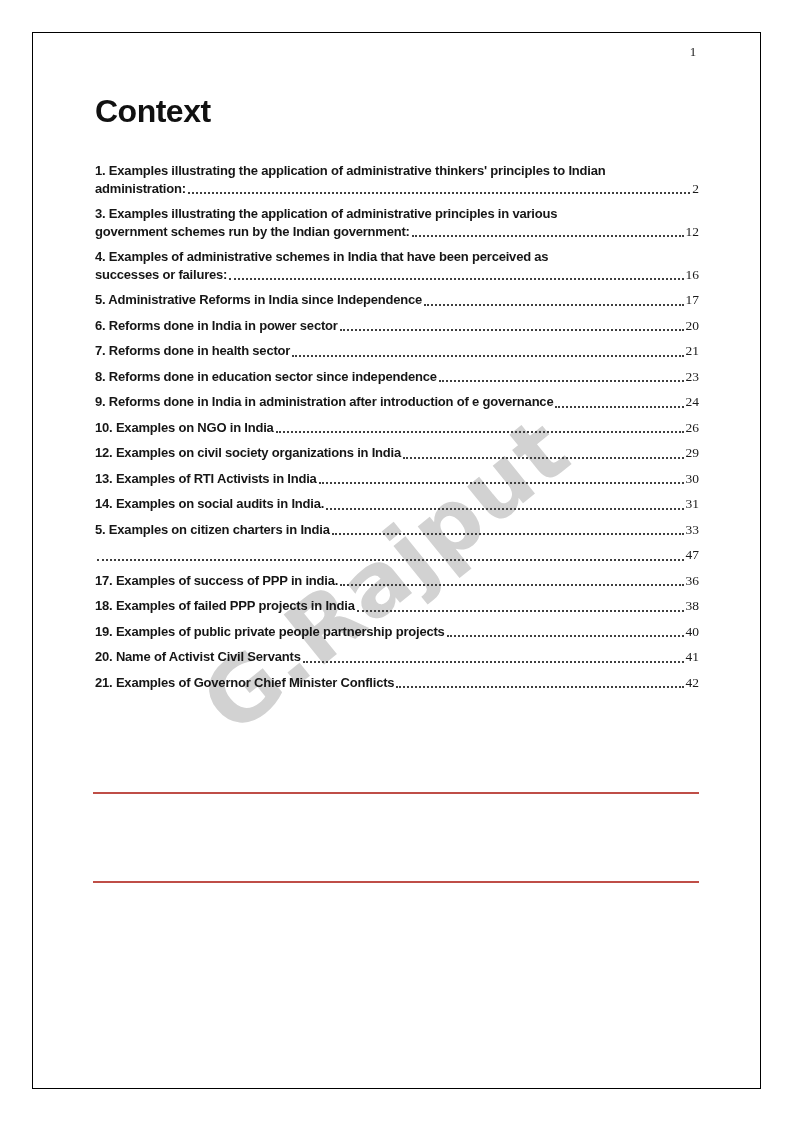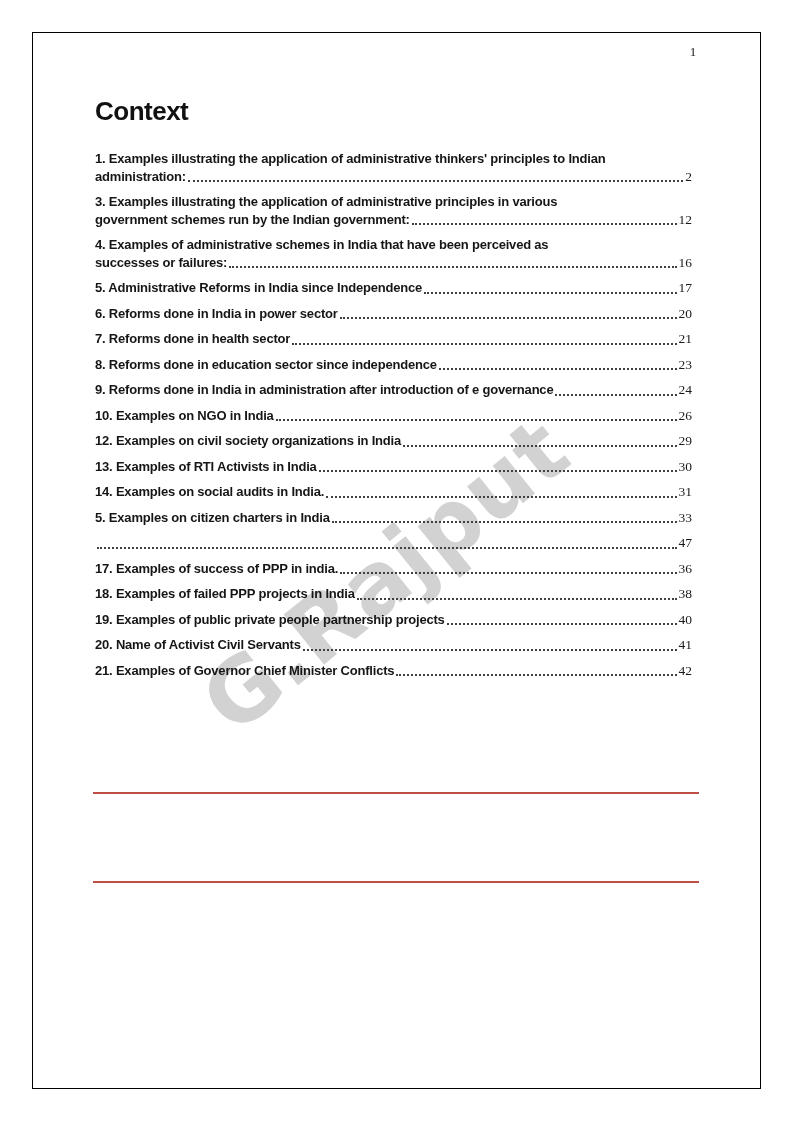--- a/index.html
+++ b/index.html
@@ -46,29 +46,29 @@
     white-space: nowrap;
     user-select: none;
   }
   .content {
     position: absolute;
     left: 95px; top: 96px;
     width: 605px;
     z-index: 1;
   }
   .title {
-    margin: 0 0 24px 0;
-    font-size: 26px;
+    margin: 0 0 36px 0;
+    font-size: 32px;
     line-height: 30px;
     font-weight: bold;
     letter-spacing: -0.5px;
     color: #111111;
   }
   .toc-entry {
-    margin: 0 8px 8px 0;
+    margin: 0 1px 8px 0;
     font-size: 13px;
     line-height: 17.5px;
     font-weight: bold;
     letter-spacing: -0.2px;
     color: #161616;
   }
   .toc-line { white-space: nowrap; }
   .toc-row {
     display: flex;
   }

